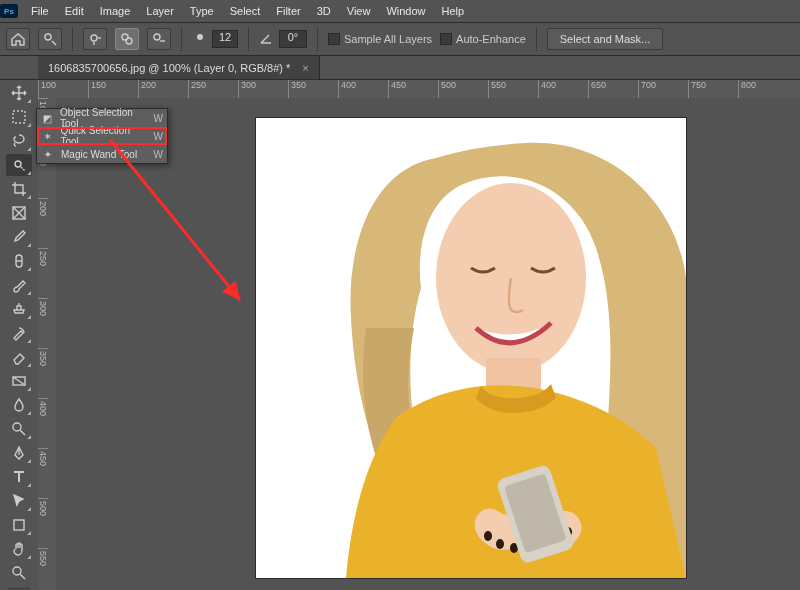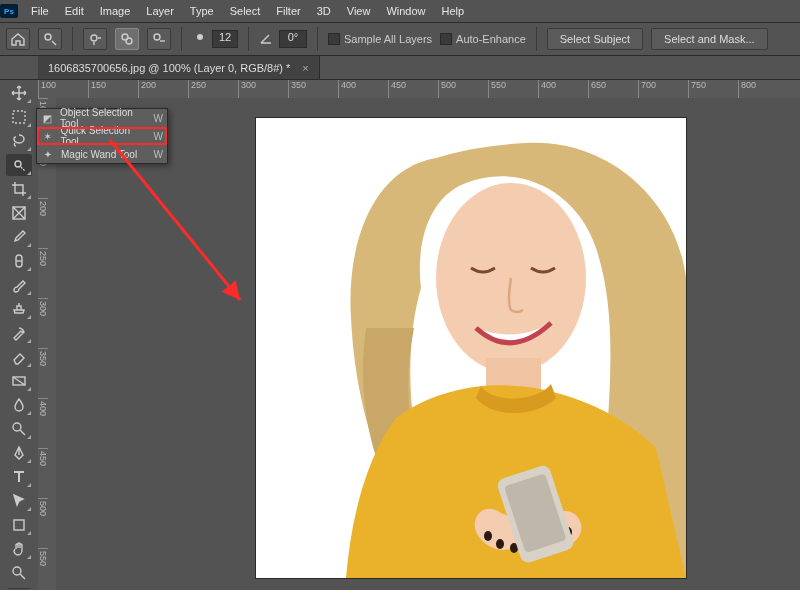--- a/index.html
+++ b/index.html
@@ -126,21 +126,20 @@
   <div class="sep"></div>
   <label class="optctrl">
     <span class="chk"></span>
     <span>Sample All Layers</span>
   </label>
   <label class="optctrl">
     <span class="chk"></span>
     <span>Auto-Enhance</span>
   </label>
   <div class="sep"></div>
-  <div class="btn">Select Subject</div>
   <div class="btn">Select and Mask...</div>
 </div>
 
 <div class="tabbar">
   <div class="tab">
     <span>1606835700656.jpg @ 100% (Layer 0, RGB/8#) *</span>
     <span class="tabx">×</span>
   </div>
 </div>
 

